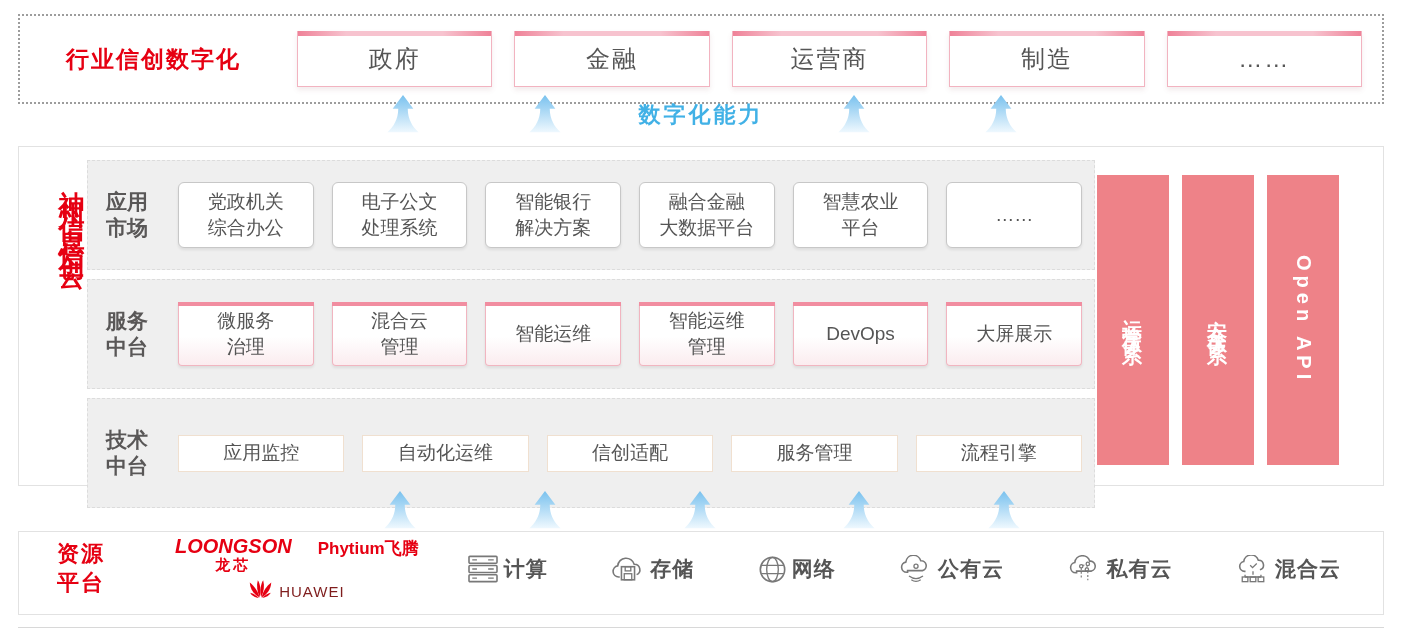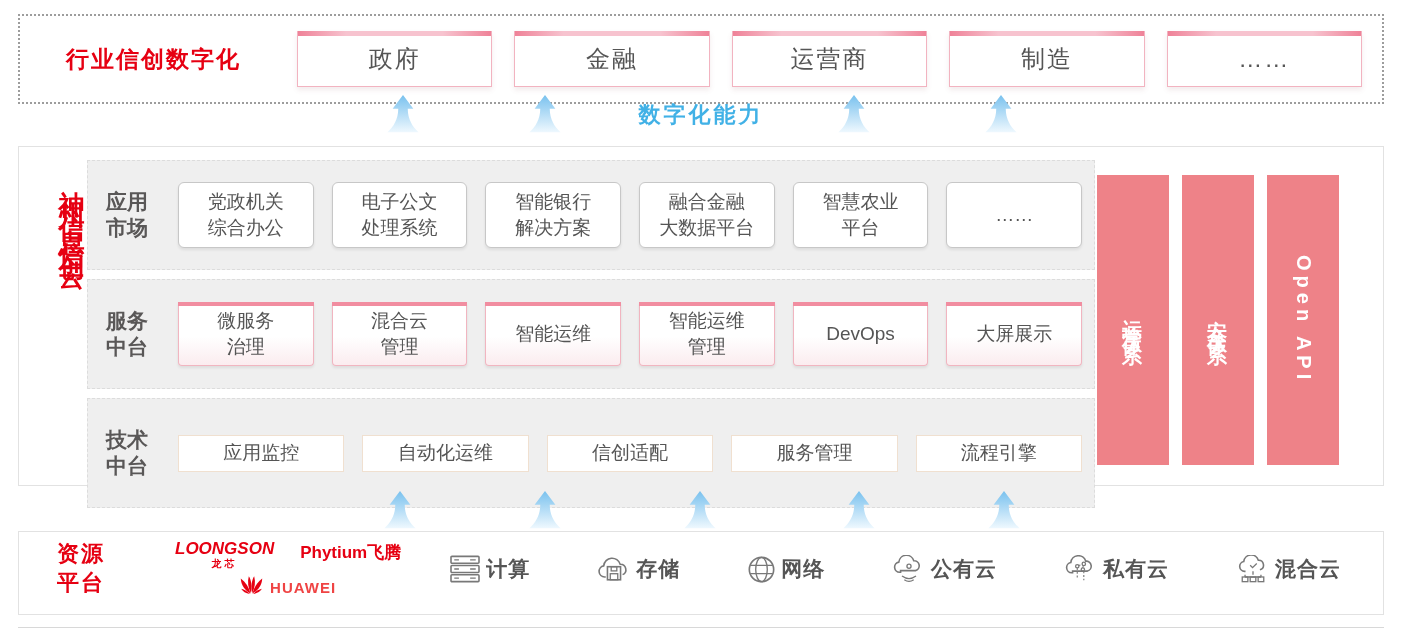--- a/index.html
+++ b/index.html
@@ -69,25 +69,25 @@
 
   
   .bottom-box { position:absolute; left:18px; top:531px; width:1366px; height:84px;
                 background:#fff; border:1px solid #e2e2e2;
                 display:flex; align-items:center; padding:0 42px 8px 38px; }
   .res-title { color:#e60012; font-size:22px; font-weight:bold; line-height:1.3;
                white-space:pre-line; letter-spacing:2px; margin-right:70px; }
   .vendors { display:flex; flex-direction:column; align-items:center; gap:4px; margin-right:20px; }
   .vendor-row1 { display:flex; align-items:flex-start; gap:26px; }
   .loongson { display:flex; flex-direction:column; align-items:center; }
-  .loongson-en { color:#e60012; font-weight:bold; font-style:italic; font-size:17px; }
-  .loongson-cn { color:#e60012; font-weight:bold; font-size:10px; letter-spacing:3px; margin-top:-2px; }
+  .loongson-en { color:#e60012; font-weight:bold; font-style:italic; font-size:20px; }
+  .loongson-cn { color:#e60012; font-weight:bold; font-size:15px; letter-spacing:3px; margin-top:-2px; }
   .phytium { color:#e60012; font-weight:bold; font-size:17px; margin-top:2px; }
   .vendor-row2 { display:flex; align-items:center; gap:7px; }
-  .huawei-text { color:#ef4444; font-weight:bold; font-size:15px; letter-spacing:1px; }
+  .huawei-text { color:#7f1d1d; font-weight:normal; font-size:15px; letter-spacing:1px; }
   .res-items { flex:1; display:flex; justify-content:space-between; align-items:center;
                margin-left:28px; }
   .res-item { display:flex; align-items:center; gap:5px;font-weight:bold; }
   .res-label { font-size:21px; color:#555; letter-spacing:1px; }
   .res-icon svg { display:block; }
 
   .bottom-divider { position:absolute; left:18px; top:627px; width:1366px; height:1px;
                     background:#d8d8d8; }
 </style>
 </head>

